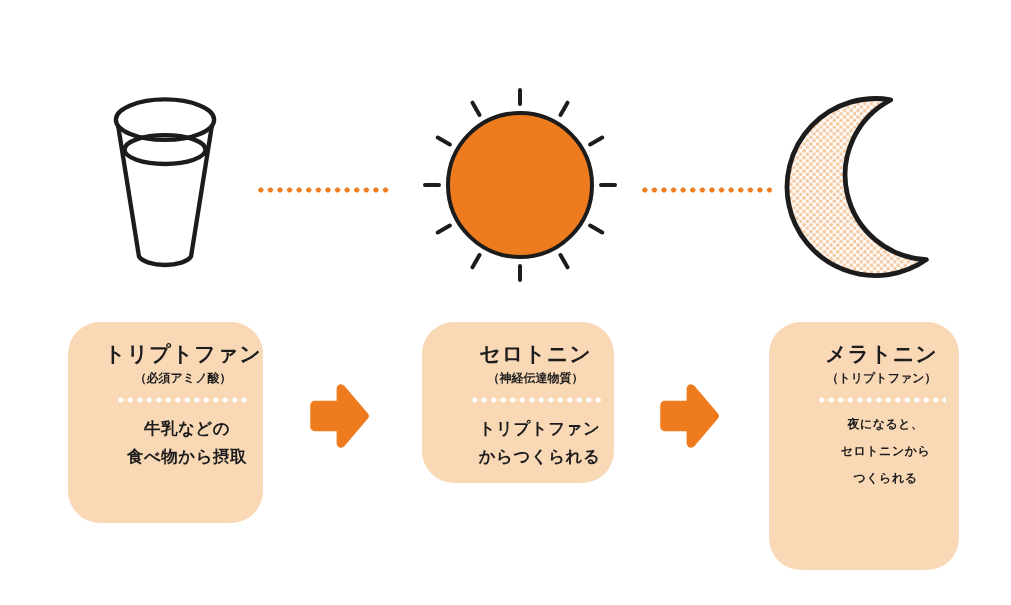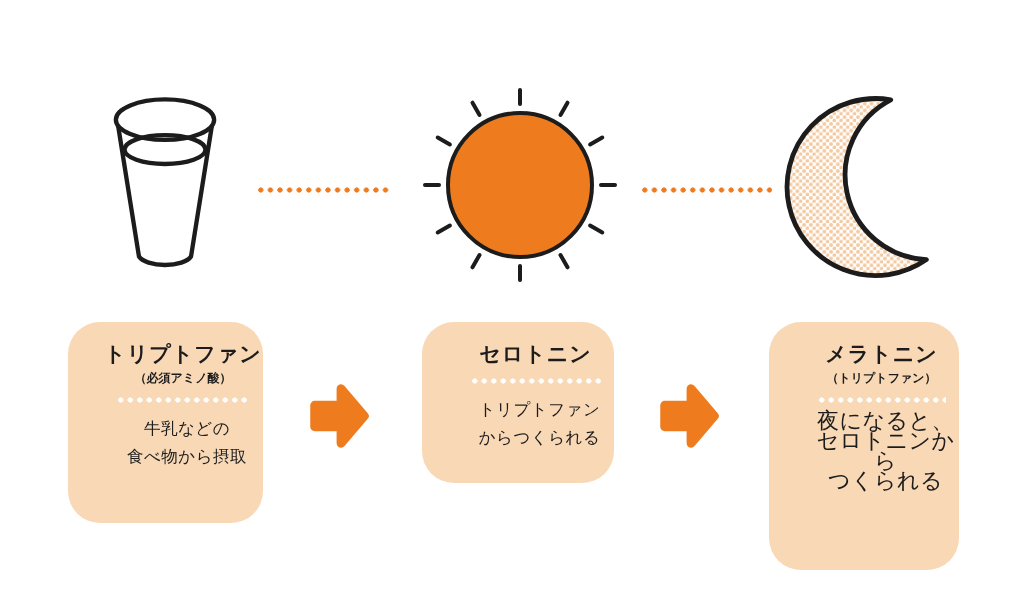--- a/index.html
+++ b/index.html
@@ -37,23 +37,23 @@
   .box{position:absolute;top:322px;background:var(--card-peach,#F9D8B6);border-radius:32px;
        text-align:center;padding-top:18px;padding-left:35px;}
   .box1{left:68px;width:195px;height:201px;}
   .box2{left:422px;width:192px;height:161px;}
   .box3{left:769px;width:190px;height:248px;}
   .box h2{font-size:21px;font-weight:700;letter-spacing:1px;line-height:1.35;}
   .box .sub{font-size:12px;font-weight:700;margin-top:2px;}
   .box .divider{height:6px;width:calc(100% - 26px);margin:10px auto 0;
     background-image:radial-gradient(circle,#fff 2.3px,transparent 2.9px);
     background-size:9.5px 6px;background-repeat:repeat-x;background-position:left center;}
-  .box .body{font-size:16.5px;font-weight:400;line-height:28px;margin-top:12px;
+  .box .body{font-size:16.5px;font-weight:700;line-height:28px;margin-top:12px;
              white-space:pre-line;letter-spacing:0.5px;margin-left:8px;}
-  .box3 .body{margin-top:8px;line-height:20px;font-size:22px;}
+  .box3 .body{margin-top:8px;line-height:27px;font-size:12px;}
 
   .arrow{position:absolute;width:70px;height:82px;}
   .a1{left:306px;top:375px;}
   .a2{left:656px;top:375px;}
 </style>
 </head>
 <body>
 
 <div id="canvas">
 
@@ -103,20 +103,21 @@
     <p class="body">牛乳などの
 食べ物から摂取</p>
   </section>
 
   <svg class="arrow a1" viewBox="0 0 70 84" aria-hidden="true">
     <path d="M 8,31 H 35 V 14 L 59,42 L 35,70 V 53 H 8 Z" style="fill:var(--accent-orange,#EE7C1E);stroke:var(--accent-orange,#EE7C1E)" stroke-width="9" stroke-linejoin="round"></path>
   </svg>
 
   <section class="box box2">
     <h2>セロトニン</h2>
+    <div class="sub">（神経伝達物質）</div>
     <div class="divider"></div>
     <p class="body">トリプトファン
 からつくられる</p>
   </section>
 
   <svg class="arrow a2" viewBox="0 0 70 84" aria-hidden="true">
     <path d="M 8,31 H 35 V 14 L 59,42 L 35,70 V 53 H 8 Z" style="fill:var(--accent-orange,#EE7C1E);stroke:var(--accent-orange,#EE7C1E)" stroke-width="9" stroke-linejoin="round"></path>
   </svg>
 
   <section class="box box3">

